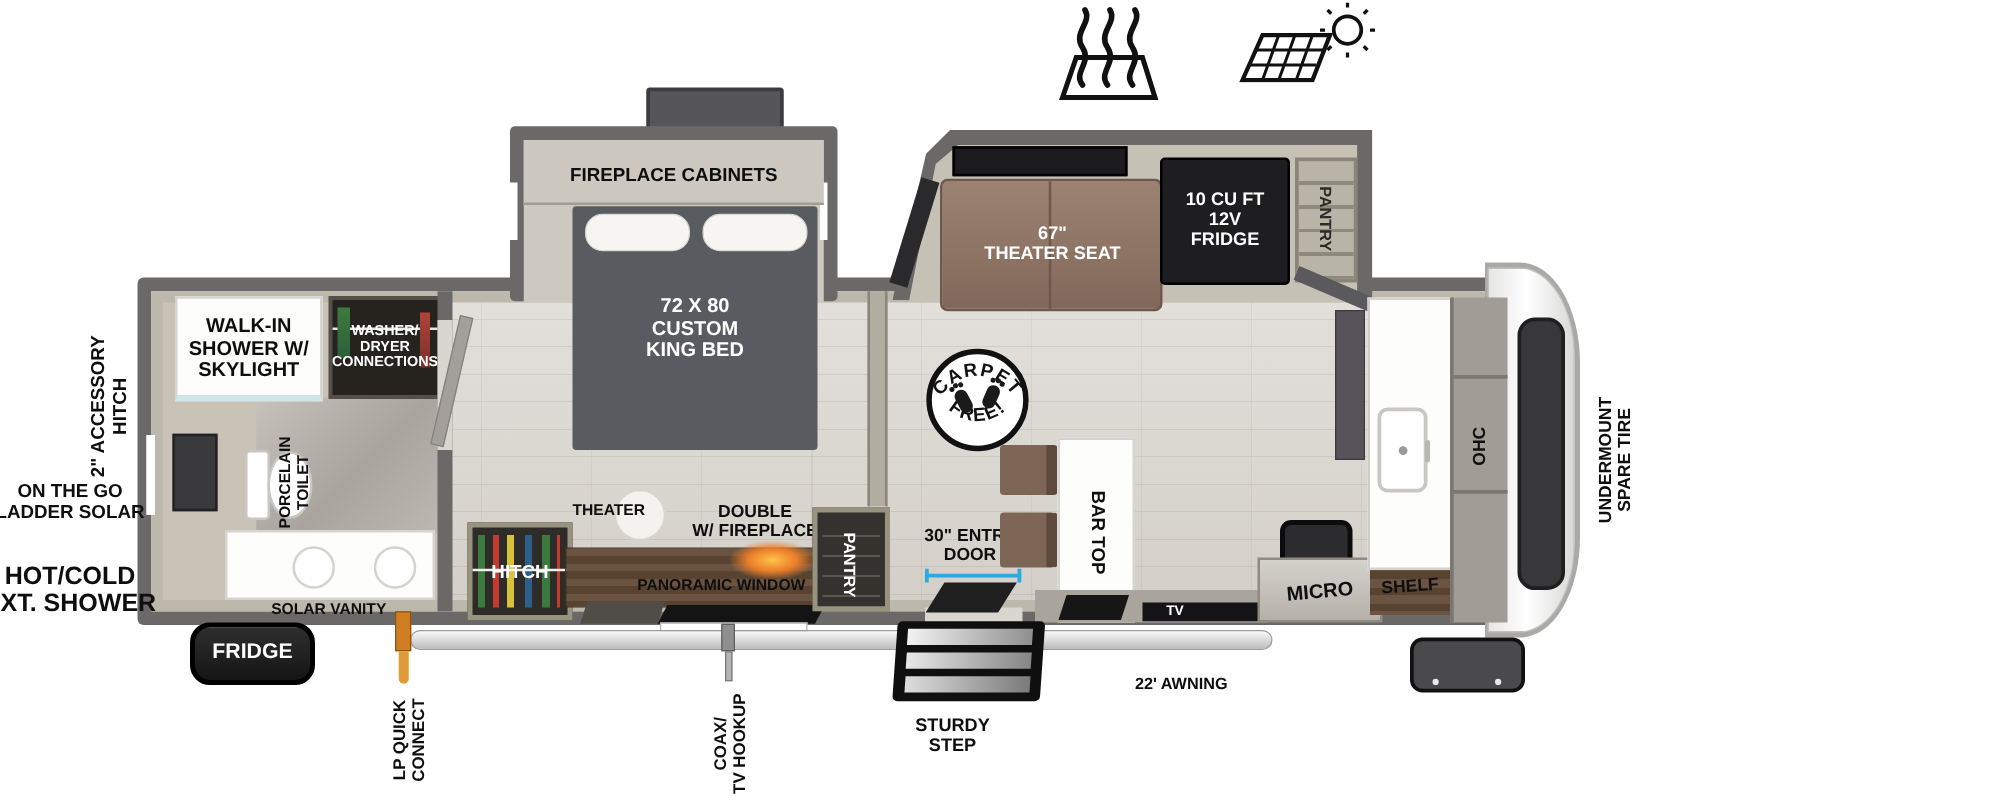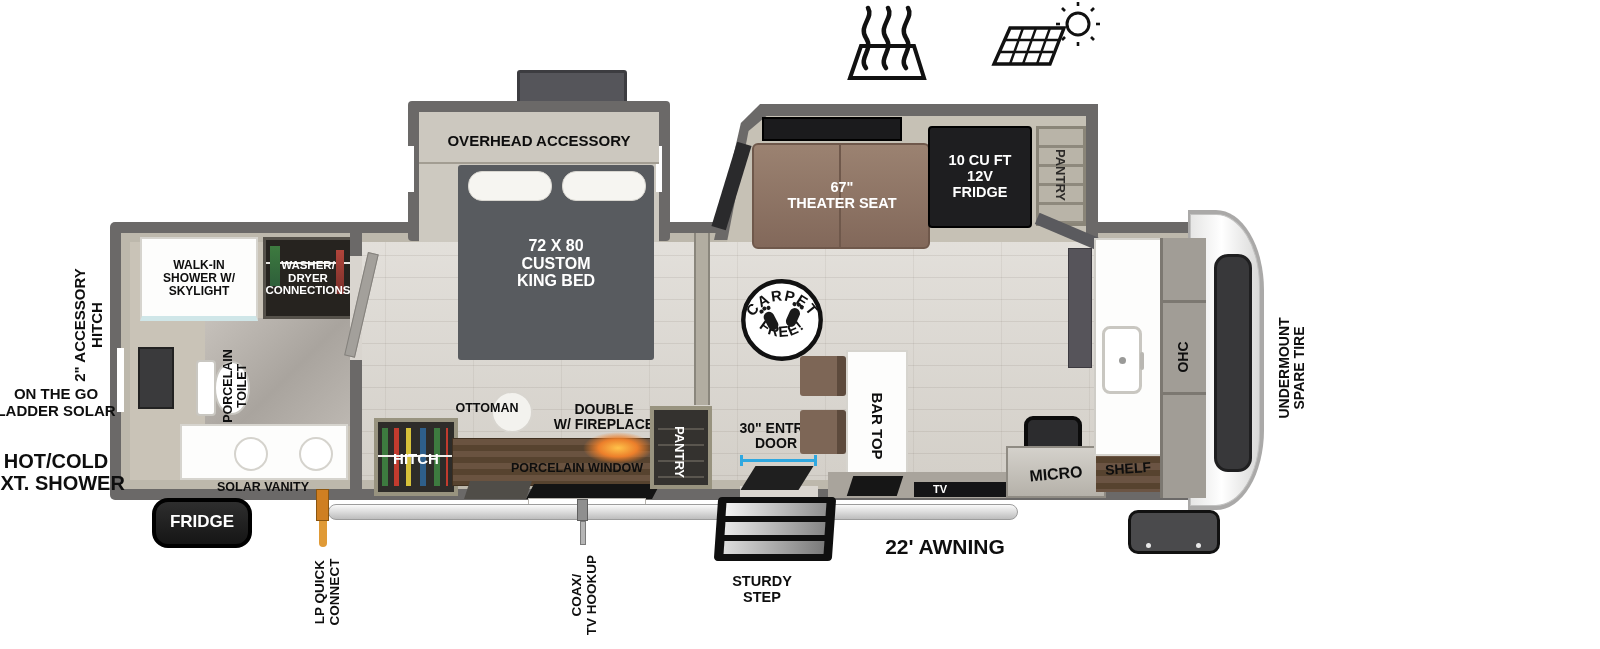--- a/index.html
+++ b/index.html
@@ -53,21 +53,21 @@
   <div class="abs" style="left:205px;top:318px;width:148px;height:108px;background:linear-gradient(135deg,#c6c1bb,#a9a49e 55%,#bdb8b2);"></div>
   <div class="abs" style="left:121px;top:233px;width:1078px;height:256px;border:9px solid #bdb8ac;background:transparent;"></div>
   <div class="abs" style="left:117px;top:348px;width:7px;height:64px;background:#fff;"></div>
 
   <div class="abs" style="left:517px;top:70px;width:110px;height:36px;background:#55555a;border:3px solid #3c3c40;border-radius:3px;"></div>
   <div class="abs wall" style="left:408px;top:101px;width:262px;height:140px;border-radius:4px;"></div>
   <div class="abs" style="left:419px;top:112px;width:240px;height:130px;background:#cdc9c0;"></div>
   <div class="abs" style="left:408px;top:146px;width:6px;height:46px;background:#fff;"></div>
   <div class="abs" style="left:656px;top:146px;width:6px;height:46px;background:#fff;"></div>
   <div class="abs" style="left:419px;top:112px;width:240px;height:52px;background:#ccc8bf;border-bottom:2px solid #a29d92;"></div>
-  <div class="lbl" style="left:539px;top:141px;font-size:15px;">OVERHEAD ACCESSORY</div>
+  <div class="lbl" style="left:539px;top:141px;font-size:15px;">FIREPLACE CABINETS</div>
   <div class="abs" style="left:458px;top:165px;width:196px;height:195px;background:#585b5f;border-radius:3px;"></div>
   <div class="abs" style="left:468px;top:171px;width:84px;height:30px;background:#f6f5f1;border:1px solid #d8d6d0;border-radius:14px;"></div>
   <div class="abs" style="left:562px;top:171px;width:84px;height:30px;background:#f6f5f1;border:1px solid #d8d6d0;border-radius:14px;"></div>
   <div class="lbl w" style="left:556px;top:263px;font-size:16px;">72 X  80
 CUSTOM
 KING BED</div>
 
   <div class="abs wall" style="left:714px;top:104px;width:384px;height:136px;clip-path:polygon(0% 100%,7% 14%,12% 0%,100% 0%,100% 100%);"></div>
   <div class="abs" style="left:727px;top:116px;width:359px;height:126px;background:#c6c1b5;clip-path:polygon(0% 100%,6% 12%,11% 0%,100% 0%,100% 100%);"></div>
   <div class="abs" style="left:762px;top:117px;width:140px;height:24px;background:#1b1b1d;border:2px solid #000;"></div>
@@ -81,21 +81,21 @@
 12V
 FRIDGE</div>
   <div class="abs" style="left:1036px;top:126px;width:50px;height:100px;background:repeating-linear-gradient(180deg,#b9b4a8 0 16px,#8e897d 16px 19px);border:3px solid #8a8578;"></div>
   <div class="lbl cw" style="left:1060px;top:175px;font-size:13px;color:#2c2a28;">PANTRY</div>
 
   <div class="abs" style="left:1188px;top:210px;width:76px;height:300px;background:#aaa9a8;border-radius:0 48px 48px 0/0 80px 80px 0;"></div>
   <div class="abs" style="left:1190px;top:214px;width:70px;height:292px;background:linear-gradient(90deg,#e6e6e5,#ffffff 45%,#d9d9d8);border-radius:0 44px 44px 0/0 72px 72px 0;border:1px solid #c2c2c1;"></div>
   <div class="abs" style="left:1214px;top:254px;width:38px;height:218px;background:#38383a;border:3px solid #1f1f20;border-radius:14px;"></div>
 
   <div class="abs white-box" style="left:140px;top:237px;width:118px;height:84px;border-bottom:5px solid #cfe6e8;"></div>
-  <div class="lbl" style="left:199px;top:279px;font-size:12px;">WALK-IN
+  <div class="lbl" style="left:199px;top:279px;font-size:16px;">WALK-IN
 SHOWER W/
 SKYLIGHT</div>
   <div class="abs" style="left:263px;top:237px;width:91px;height:82px;background:#26231f;border:3px solid #55514a;"></div>
   <div class="abs" style="left:266px;top:262px;width:85px;height:2px;background:#e8e6e2;"></div>
   <div class="abs" style="left:270px;top:246px;width:10px;height:40px;background:linear-gradient(180deg,#3d7a3f,#2e5f3a);"></div>
   <div class="abs" style="left:336px;top:250px;width:8px;height:44px;background:linear-gradient(180deg,#b0443a,#7a2f2a);"></div>
   <div class="lbl w" style="left:308px;top:278px;font-size:11.5px;">WASHER/
 DRYER
 CONNECTIONS</div>
   <div class="abs" style="left:138px;top:347px;width:36px;height:62px;background:#3a3a3c;border:2px solid #222;"></div>
@@ -111,26 +111,26 @@
   <div class="abs wall" style="left:350px;top:233px;width:12px;height:256px;"></div>
   <div class="abs" style="left:350px;top:256px;width:12px;height:104px;background:#d9d5cf;"></div>
   <div class="abs" style="left:368px;top:252px;width:11px;height:106px;background:#a3a09b;border:1px solid #84817c;transform:rotate(13deg);transform-origin:top left;"></div>
 
   <div class="abs" style="left:374px;top:418px;width:84px;height:78px;background:#2e2c29;border:4px solid #98937f;"></div>
   <div class="abs" style="left:382px;top:428px;width:66px;height:58px;background:repeating-linear-gradient(90deg,#3d7a3f 0 6px,#2e2c29 6px 12px,#c23b2e 12px 17px,#2e2c29 17px 24px,#d7c23a 24px 29px,#2e2c29 29px 38px,#2e5f8a 38px 44px,#2e2c29 44px 52px);"></div>
   <div class="abs" style="left:378px;top:455px;width:76px;height:2px;background:#f2f0ec;"></div>
   <div class="lbl w" style="left:416px;top:459px;font-size:15px;">HITCH</div>
 
   <div class="abs" style="left:452px;top:438px;width:210px;height:48px;background:repeating-linear-gradient(180deg,#6a5340 0 6px,#57432f 6px 12px);border:1px solid #403020;"></div>
-  <div class="lbl" style="left:577px;top:469px;font-size:12.5px;">PORCELAIN WINDOW</div>
+  <div class="lbl" style="left:577px;top:469px;font-size:12.5px;">PANORAMIC WINDOW</div>
   <div class="abs" style="left:583px;top:432px;width:70px;height:32px;border-radius:50%;background:radial-gradient(closest-side,#ffc34a,#ec7f2b 55%,rgba(236,127,43,0));"></div>
   <div class="lbl" style="left:604px;top:417px;font-size:14px;">DOUBLE
 W/ FIREPLACE</div>
   <div class="abs" style="left:491px;top:391px;width:42px;height:42px;border-radius:50%;background:#f3f2ee;border:2px solid #d8d5cf;"></div>
-  <div class="lbl" style="left:487px;top:409px;font-size:12.5px;">OTTOMAN</div>
+  <div class="lbl" style="left:487px;top:409px;font-size:12.5px;">THEATER</div>
   <div class="abs" style="left:530px;top:484px;width:126px;height:15px;background:#141414;transform:skewX(-28deg);"></div>
   <div class="abs" style="left:467px;top:481px;width:62px;height:18px;background:#504d48;transform:skewX(-18deg);"></div>
   <div class="lbl w" style="left:498px;top:512px;font-size:12.5px;">VANITY</div>
   <div class="abs" style="left:528px;top:498px;width:118px;height:8px;background:#fff;border:1px solid #b5b2ac;"></div>
 
   <div class="abs" style="left:694px;top:233px;width:16px;height:172px;background:#b2ada1;border-left:2px solid #8a867c;border-right:2px solid #8a867c;"></div>
   <div class="abs" style="left:650px;top:406px;width:62px;height:83px;background:#34322f;border:4px solid #98937f;"></div>
   <div class="abs" style="left:658px;top:414px;width:46px;height:66px;background:repeating-linear-gradient(180deg,#34322f 0 14px,#5a564f 14px 16px);"></div>
   <div class="lbl cw w" style="left:679px;top:452px;font-size:13px;">PANTRY</div>
 
@@ -207,21 +207,21 @@
   <div class="lbl ccw" style="left:585px;top:595px;font-size:13.5px;">COAX/
 TV HOOKUP</div>
 
   <div class="abs" style="left:716px;top:497px;width:118px;height:64px;background:#0f0f0f;border-radius:4px;transform:skewX(-4deg);"></div>
   <div class="abs" style="left:726px;top:503px;width:100px;height:13px;background:linear-gradient(90deg,#f2f2f2,#8f8f8f);transform:skewX(-4deg);"></div>
   <div class="abs" style="left:725px;top:522px;width:100px;height:13px;background:linear-gradient(90deg,#e8e8e8,#858585);transform:skewX(-4deg);"></div>
   <div class="abs" style="left:724px;top:541px;width:100px;height:13px;background:linear-gradient(90deg,#dddddd,#7a7a7a);transform:skewX(-4deg);"></div>
   <div class="lbl" style="left:762px;top:590px;font-size:14.5px;">STURDY
 STEP</div>
 
-  <div class="lbl" style="left:945px;top:547px;font-size:21px;">22' AWNING</div>
+  <div class="lbl" style="left:945px;top:547px;font-size:13px;">22' AWNING</div>
 
   <div class="abs" style="left:1128px;top:510px;width:92px;height:44px;background:#4a4a4c;border:3px solid #111;border-radius:10px;"></div>
   <div class="abs" style="left:1146px;top:543px;width:5px;height:5px;border-radius:50%;background:#e8e8e8;"></div>
   <div class="abs" style="left:1196px;top:543px;width:5px;height:5px;border-radius:50%;background:#e8e8e8;"></div>
 
   <div class="lbl ccw" style="left:88px;top:325px;font-size:15px;">2" ACCESSORY
 HITCH</div>
   <div class="lbl" style="left:56px;top:402px;font-size:15px;">ON THE GO
 LADDER SOLAR</div>
   <div class="lbl" style="left:56px;top:472px;font-size:20px;">HOT/COLD

